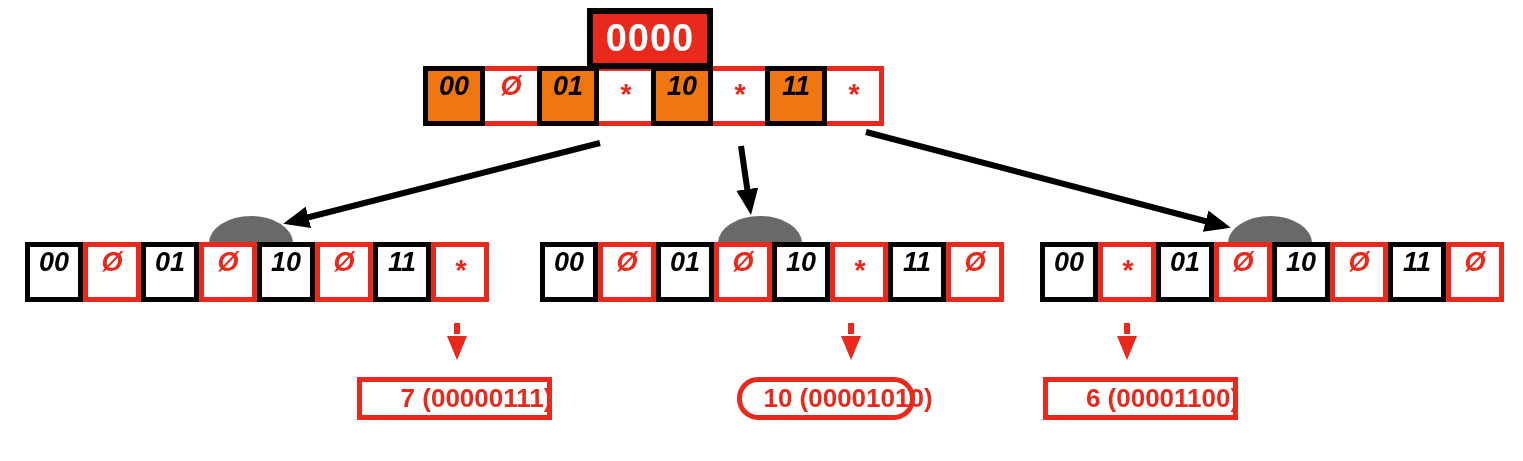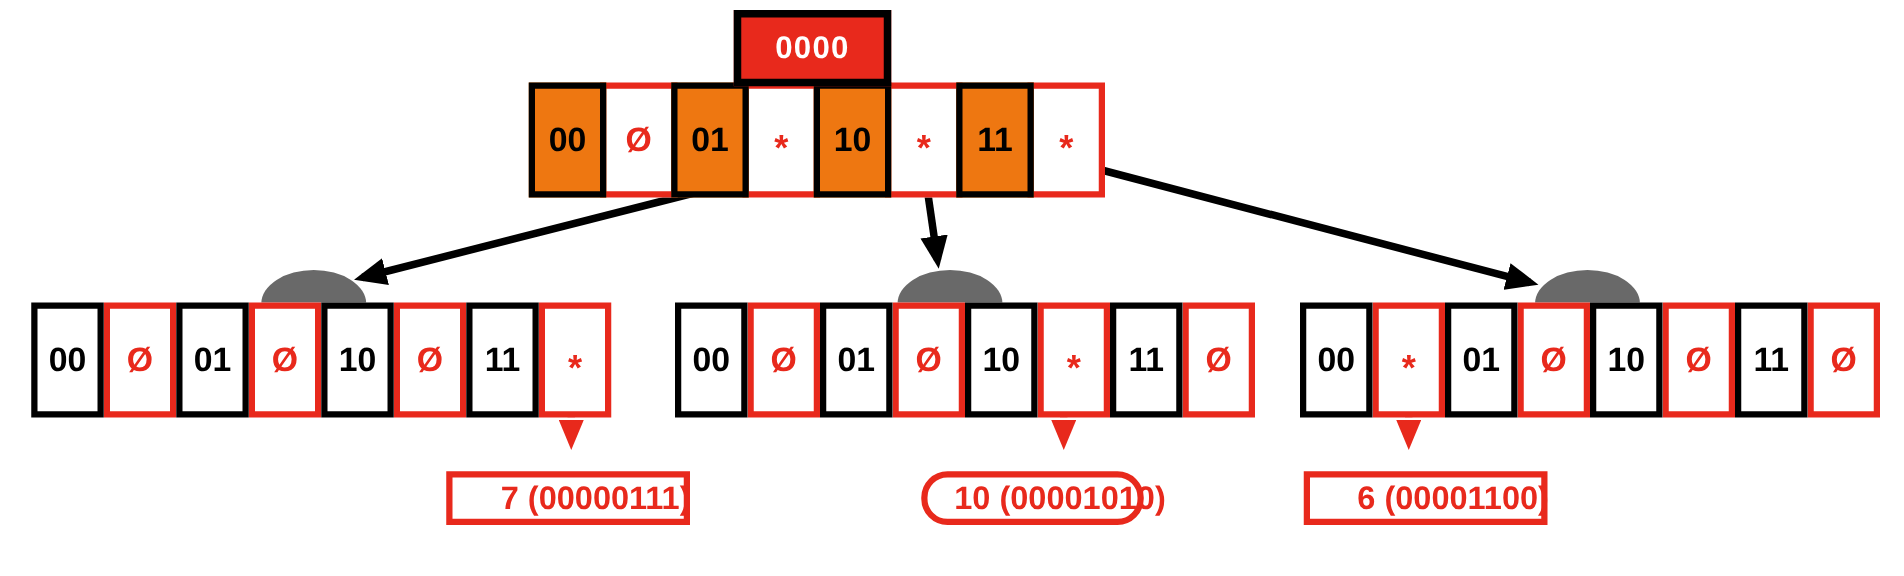--- a/index.html
+++ b/index.html
@@ -29,27 +29,27 @@
   }
 
   
   .row {
     position: absolute;
     display: flex;
     z-index: 2;
   }
   .cell {
     width: 58px;
-    height: 92px;
-    display: flex;
-    align-items: center;
+    height: 60px;
+    display: flex;
     justify-content: center;
     font-size: 27px;
     background: var(--white);
     position: relative;
+    font-style: italic;
   }
   .cell.key {
     border: 5px solid var(--black);
     color: var(--black);
     z-index: 2;
   }
   .cell.ptr {
     border: 5px solid var(--red);
     color: var(--red);
     z-index: 1;
@@ -67,21 +67,21 @@
   .root-box {
     position: absolute;
     left: 587px; top: 8px;
     width: 126px; height: 61px;
     background: var(--red);
     border: 6px solid var(--black);
     color: var(--white);
     display: flex;
     align-items: center;
     justify-content: center;
-    font-size: 25px;
+    font-size: 38px;
     z-index: 3;
     letter-spacing: 1px;
   }
 
   
   .leaf-box {
     position: absolute;
     top: 377px;
     height: 43px;
     border: 5px solid var(--red);

